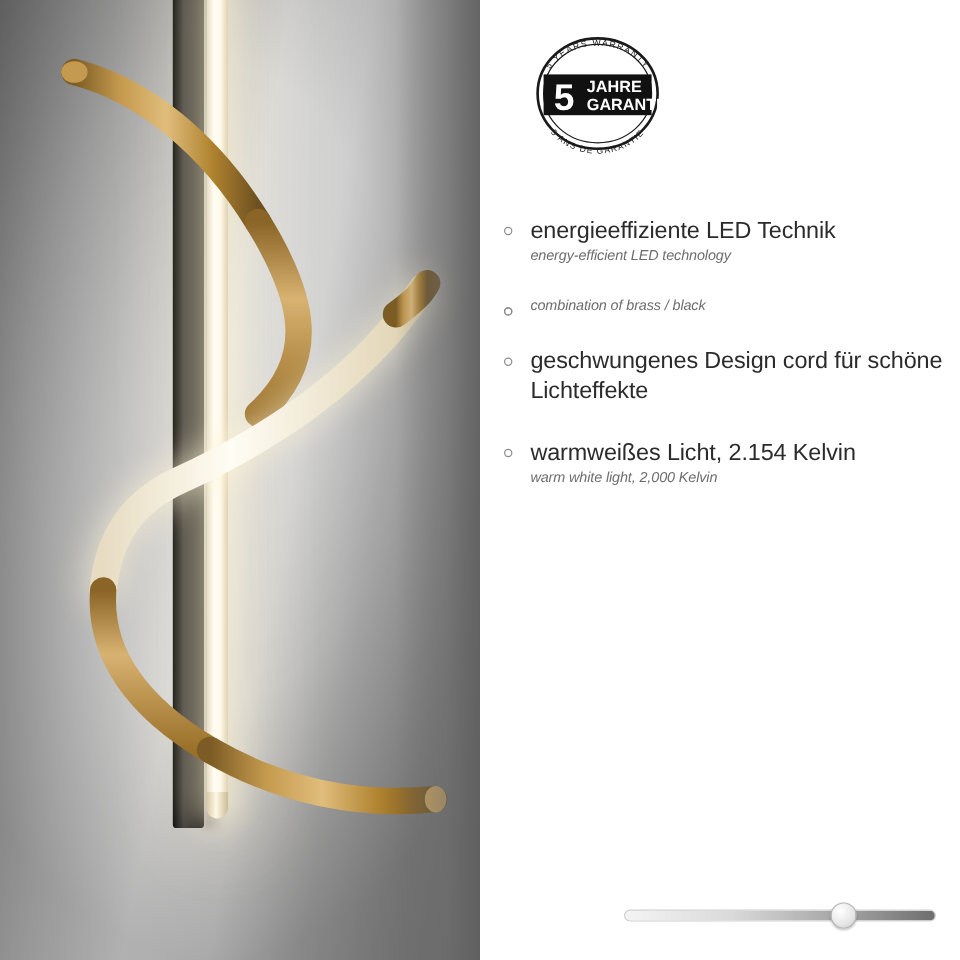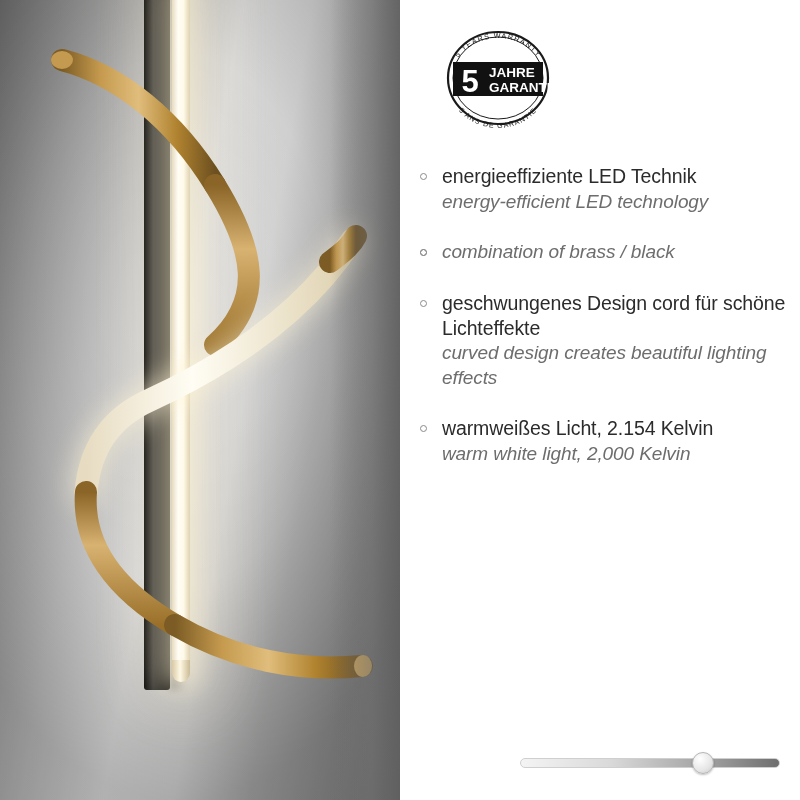--- a/index.html
+++ b/index.html
@@ -106,21 +106,21 @@
     left: 434px;
     top: 26px;
     width: 128px;
     height: 104px;
   }
 
   
   .features {
     position: absolute;
     left: 416px;
-    top: 164px;
+    top: 180px;
     width: 372px;
   }
   .feature {
     position: relative;
     margin-bottom: 26px;
     padding-left: 26px;
   }
   .feature .bullet {
     position: absolute;
     left: 4px;
@@ -131,21 +131,21 @@
     border: 1.4px solid #8b8b8b;
     box-sizing: border-box;
   }
   .de {
     font-size: 19.5px;
     color: #2b2b2b;
     line-height: 1.28;
     letter-spacing: -0.1px;
   }
   .en {
-    font-size: 19px;
+    font-size: 12px;
     color: #6d6d6d;
     font-style: italic;
     line-height: 1.28;
     letter-spacing: -0.1px;
     margin-top: 1px;
   }
 
   
   .slider-wrap {
     position: absolute;
@@ -265,21 +265,20 @@
     </div>
 
     <div class="feature">
       <span class="bullet"></span>
       <div class="en">combination of brass / black</div>
     </div>
 
     <div class="feature">
       <span class="bullet"></span>
       <div class="de">geschwungenes Design cord für schöne Lichteffekte</div>
-      <div class="en">curved design creates beautiful lighting effects</div>
     </div>
 
     <div class="feature">
       <span class="bullet"></span>
       <div class="de">warmweißes Licht, 2.154 Kelvin</div>
       <div class="en">warm white light, 2,000 Kelvin</div>
     </div>
 
   </div>
 

